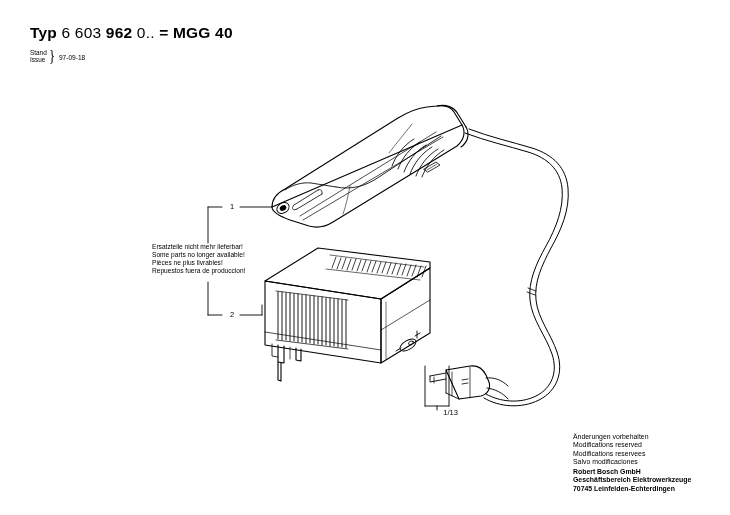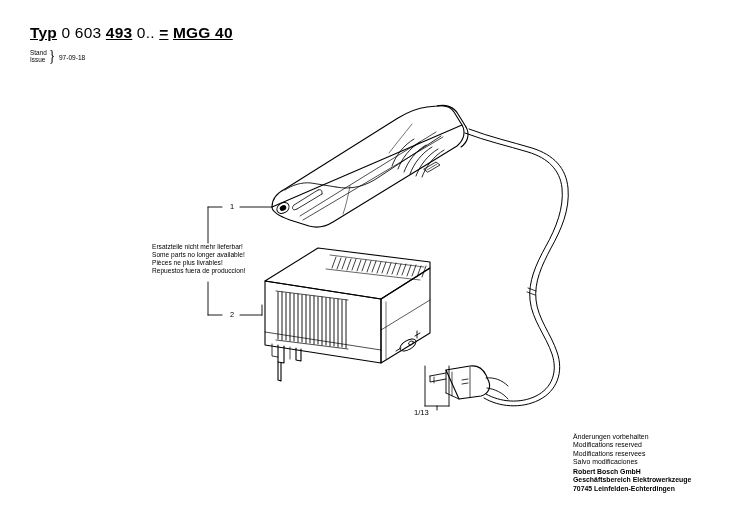--- a/index.html
+++ b/index.html
@@ -27,21 +27,21 @@
     left: 30px;
     top: 24px;
     width: 420px;
   }
   #type-line {
     font-size: 15.5px;
     line-height: 18px;
     white-space: nowrap;
     letter-spacing: 0.2px;
   }
-  #type-line .b { font-weight: bold; text-decoration: underline; }
+  #type-line .b { font-weight: bold; }
   #type-line .r { font-weight: normal; }
 
   #issue-block {
     position: absolute;
     left: 30px;
     top: 46px;
     display: flex;
     align-items: center;
     height: 20px;
   }
@@ -82,21 +82,21 @@
     width: 14px;
   }
   #callout-1-num { left: 225px; top: 203px; }
   #callout-2-num { left: 225px; top: 311px; }
 
   #scale-label {
     position: absolute;
     left: 414px;
     top: 408px;
     width: 44px;
-    text-align: left;
+    text-align: right;
     font-size: 7.6px;
     line-height: 9px;
   }
 
   
   #footer {
     position: absolute;
     left: 573px;
     top: 433px;
     font-size: 6.9px;
@@ -113,22 +113,22 @@
   }
 </style>
 </head>
 <body>
 
 <div id="sheet">
 
   <div id="header">
     <div id="type-line">
       <span class="b">Typ</span>
-      <span class="r">0 603</span>
-      <span class="b">493</span>
+      <span class="r">6 603</span>
+      <span class="b">962</span>
       <span class="r">0..</span>
       <span class="b">=</span>
       <span class="b">MGG 40</span>
     </div>
   </div>
 
   <div id="issue-block">
     <div id="issue-words">
       <span>Stand</span>
       <span>Issue</span>

